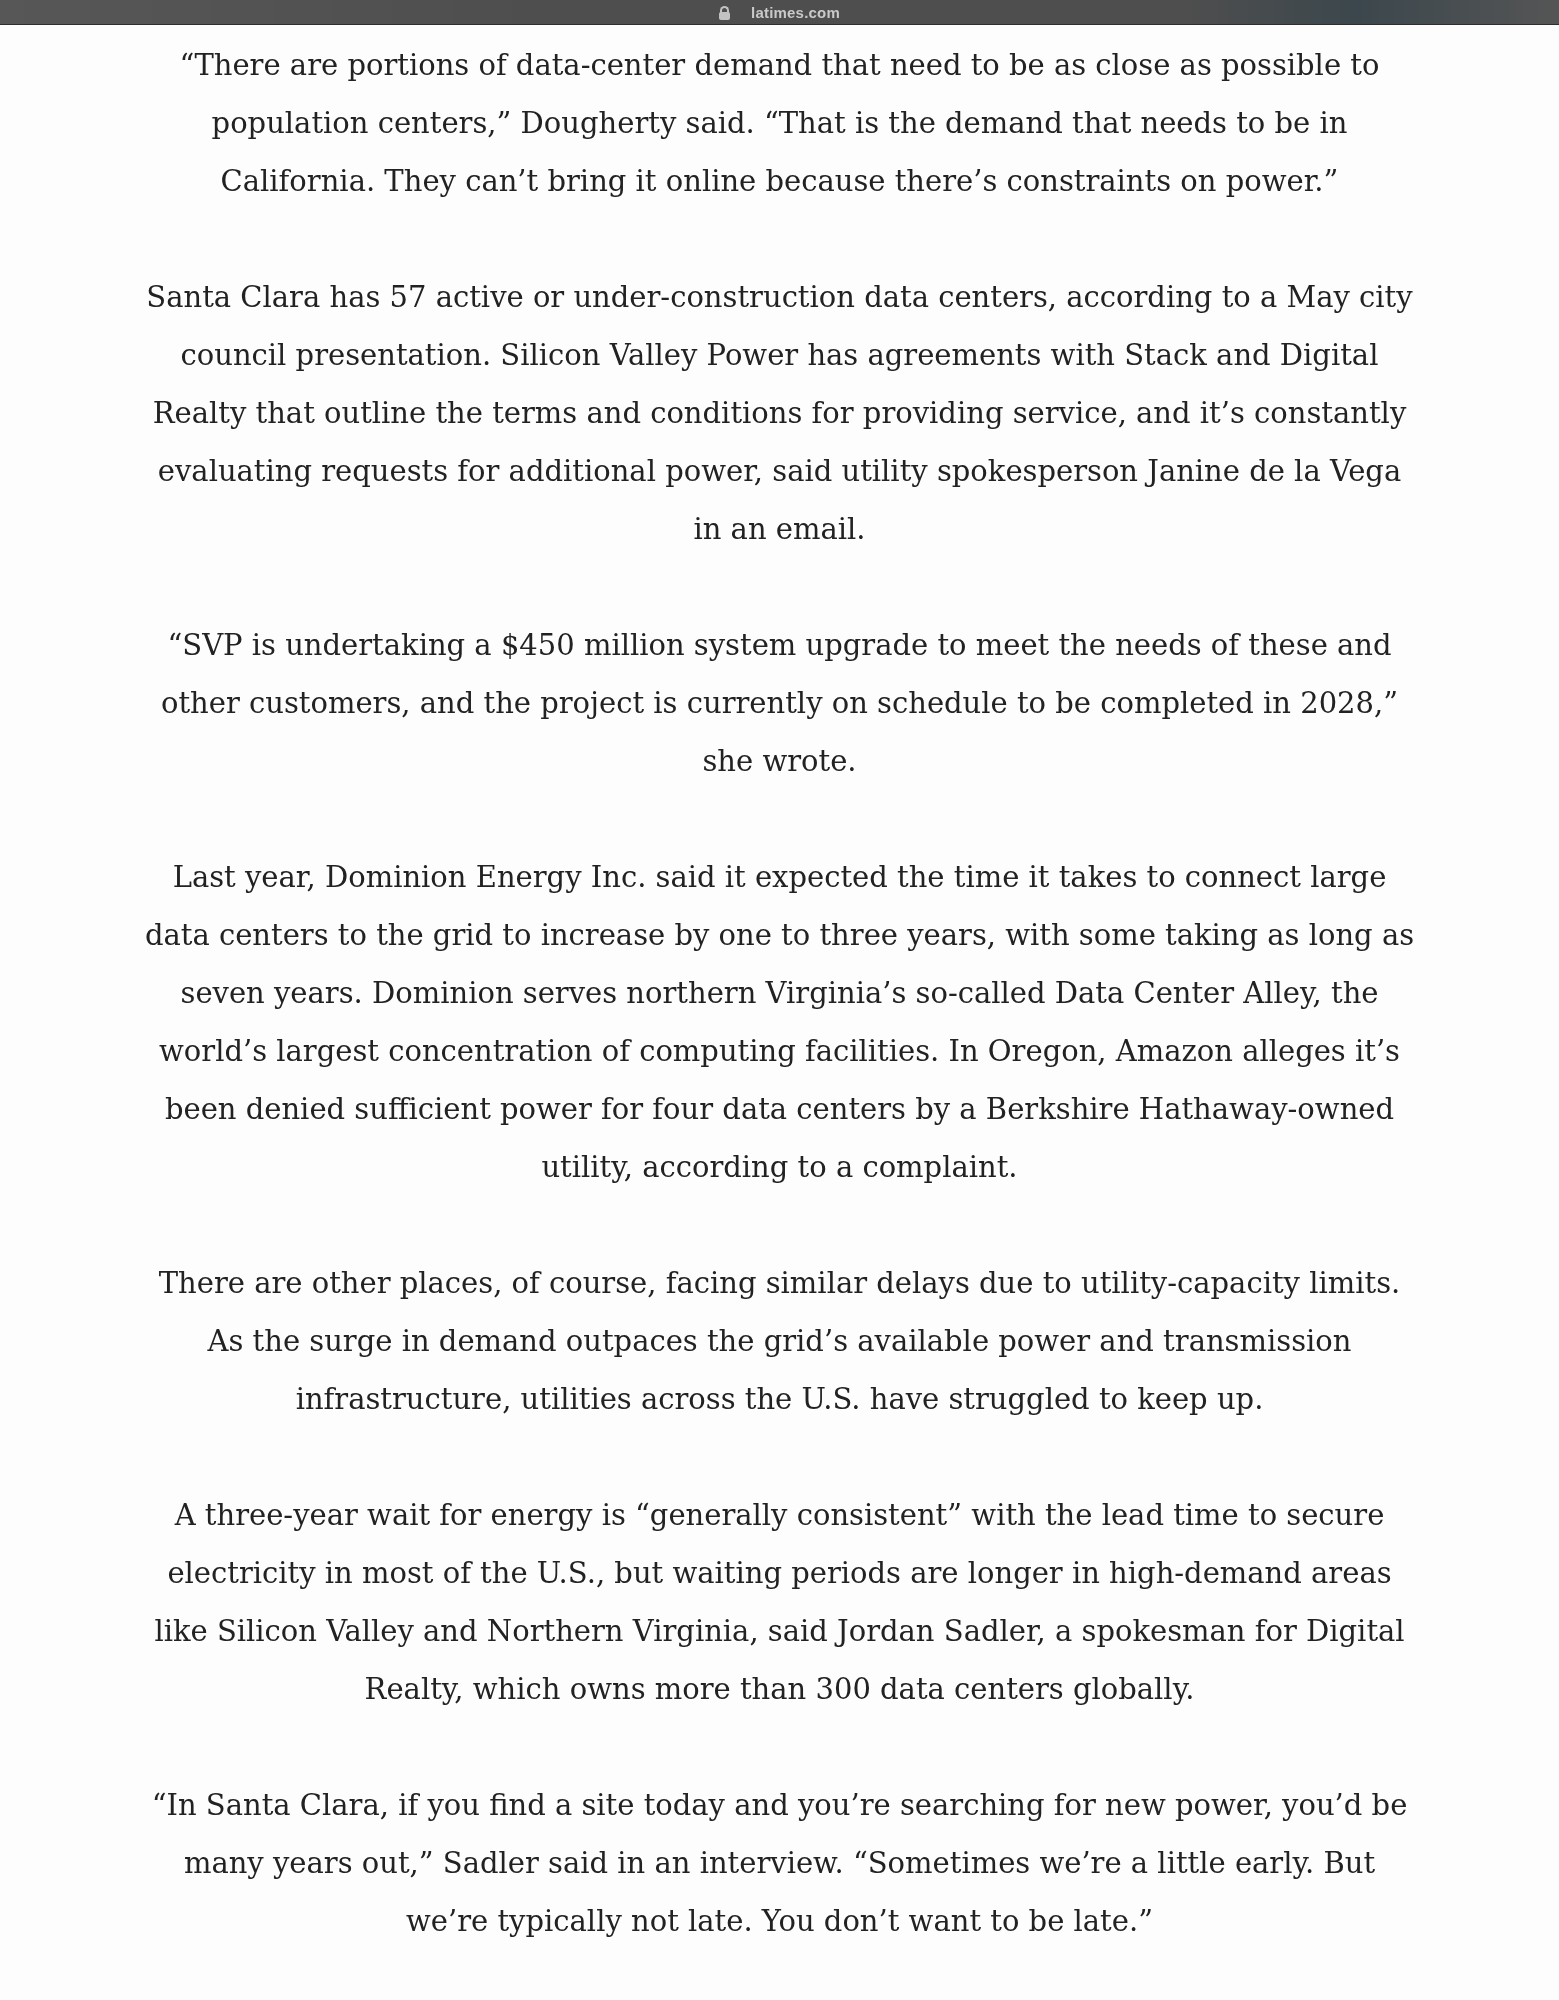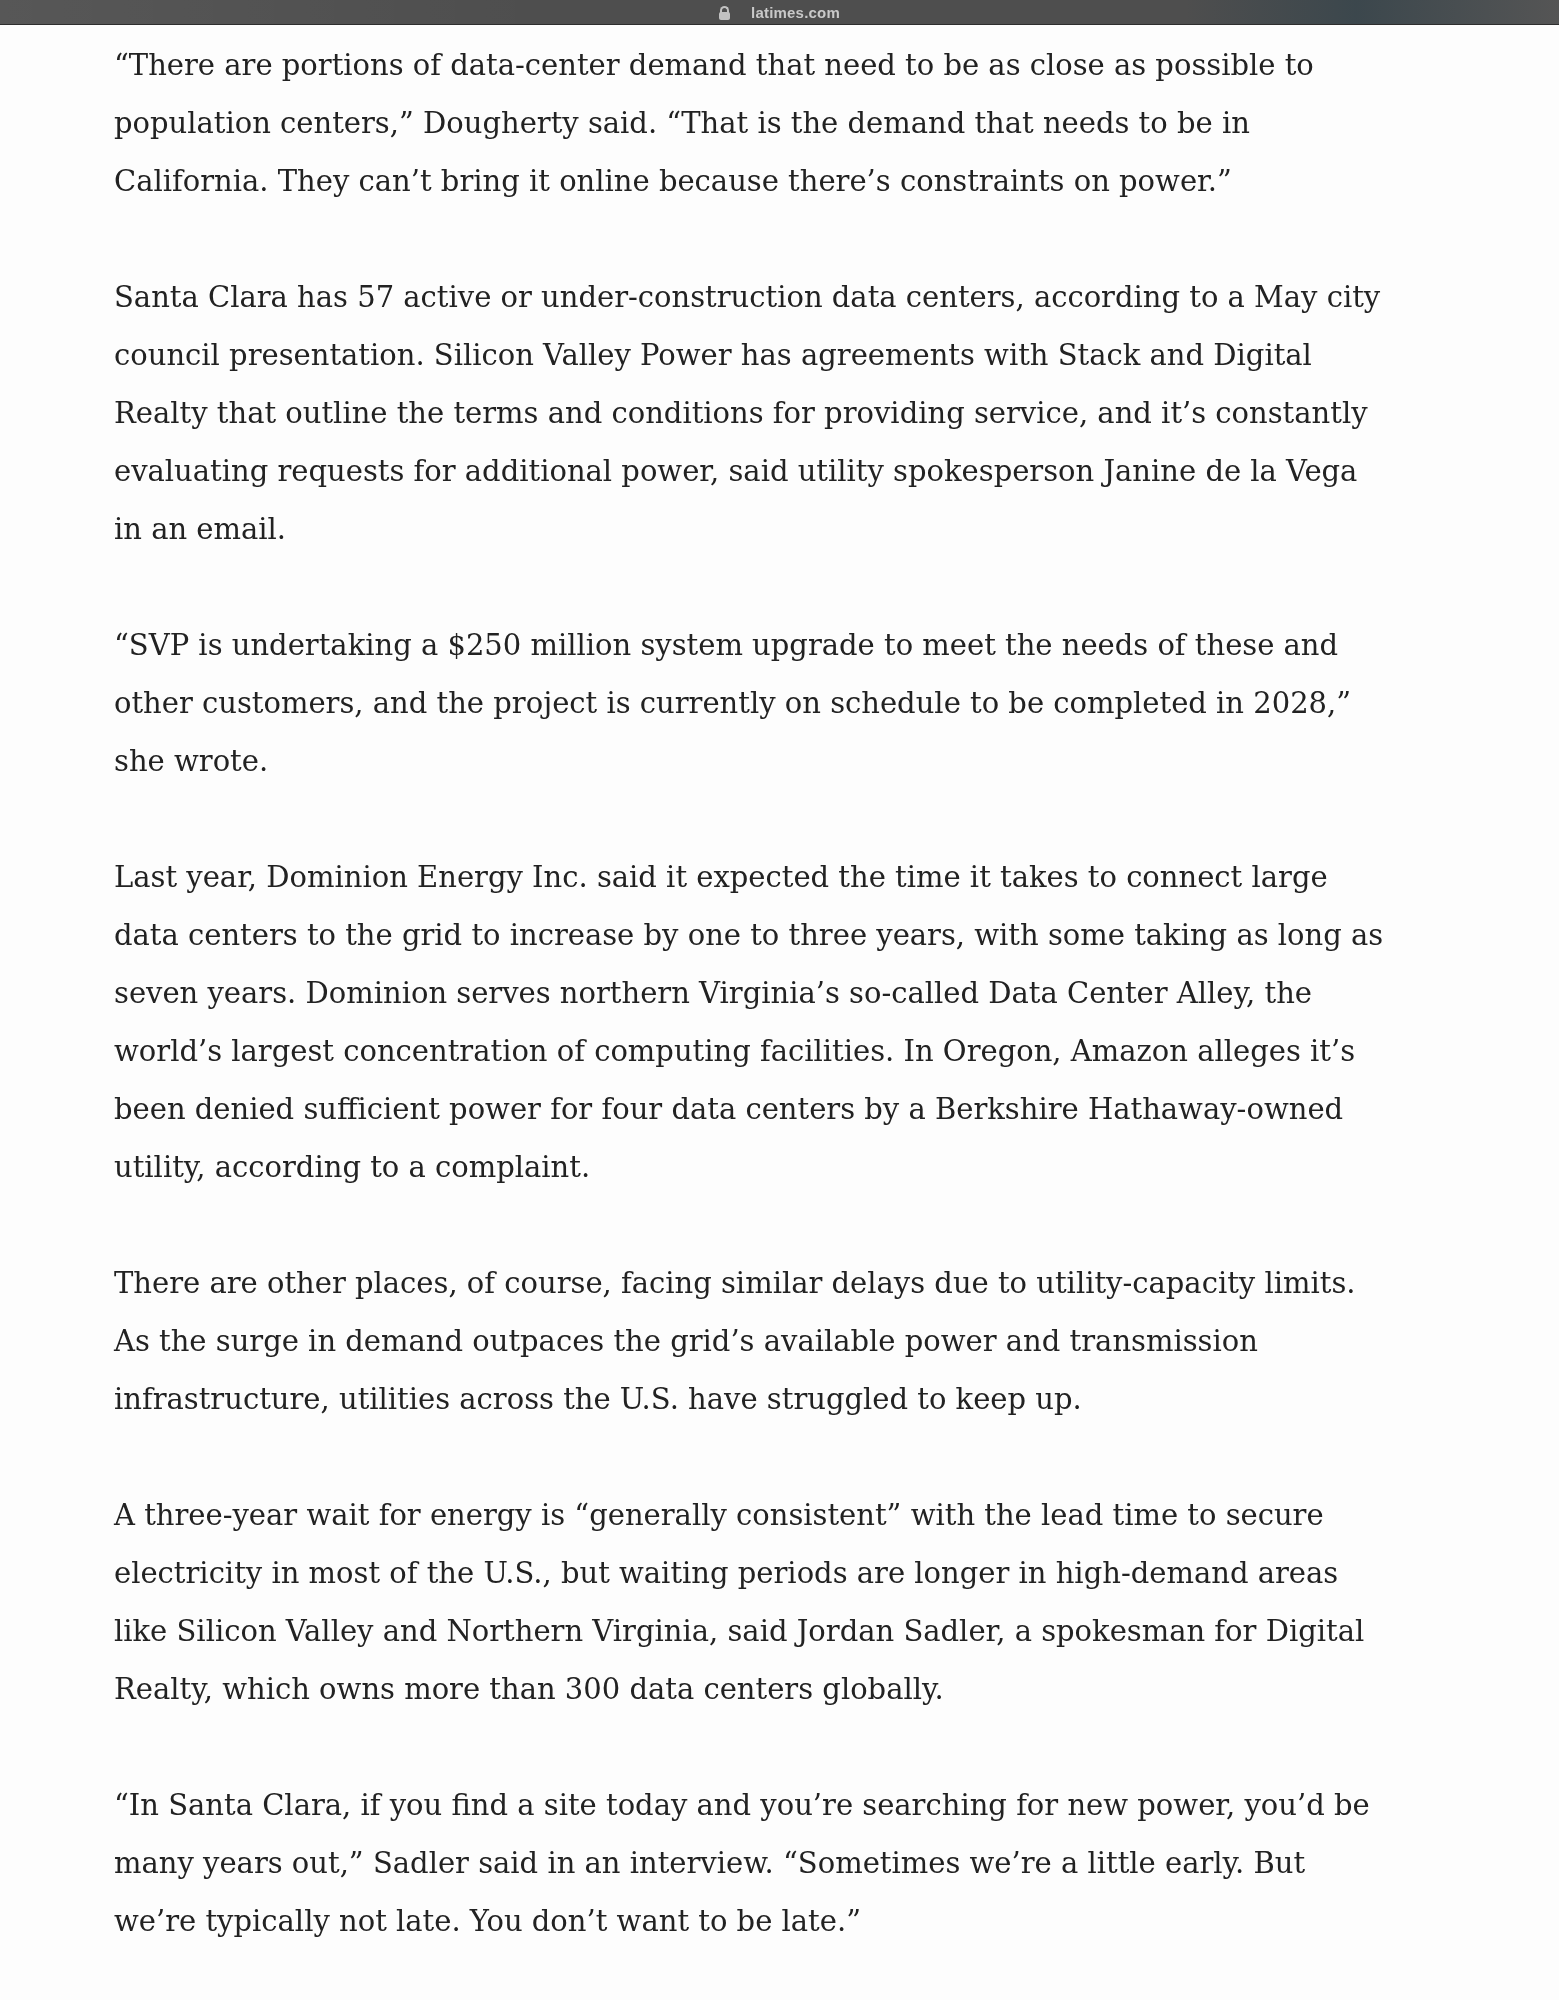--- a/index.html
+++ b/index.html
@@ -73,20 +73,21 @@
   .article {
     padding: 11px 114px 0 114px;
   }
   .para {
     margin: 0 0 58px 0;
     font-size: 29px;
     line-height: 58px;
     color: var(--article-text, #222222);
     white-space: pre;      
     letter-spacing: 0;
+    text-align: center;
   }
 </style>
 </head>
 <body>
 
 <header class="browser-bar">
   <div class="address">
     <span class="lock" aria-hidden="true">
       <span class="shackle"></span>
       <span class="lock-body"></span>
@@ -98,21 +99,21 @@
 <main class="article">
 
 <p class="para">“There are portions of data-center demand that need to be as close as possible to
 population centers,” Dougherty said. “That is the demand that needs to be in
 California. They can’t bring it online because there’s constraints on power.”</p>
     <p class="para">Santa Clara has 57 active or under-construction data centers, according to a May city
 council presentation. Silicon Valley Power has agreements with Stack and Digital
 Realty that outline the terms and conditions for providing service, and it’s constantly
 evaluating requests for additional power, said utility spokesperson Janine de la Vega
 in an email.</p>
-    <p class="para">“SVP is undertaking a $250 million system upgrade to meet the needs of these and
+    <p class="para">“SVP is undertaking a $450 million system upgrade to meet the needs of these and
 other customers, and the project is currently on schedule to be completed in 2028,”
 she wrote.</p>
     <p class="para">Last year, Dominion Energy Inc. said it expected the time it takes to connect large
 data centers to the grid to increase by one to three years, with some taking as long as
 seven years. Dominion serves northern Virginia’s so-called Data Center Alley, the
 world’s largest concentration of computing facilities. In Oregon, Amazon alleges it’s
 been denied sufficient power for four data centers by a Berkshire Hathaway-owned
 utility, according to a complaint.</p>
     <p class="para">There are other places, of course, facing similar delays due to utility-capacity limits.
 As the surge in demand outpaces the grid’s available power and transmission

